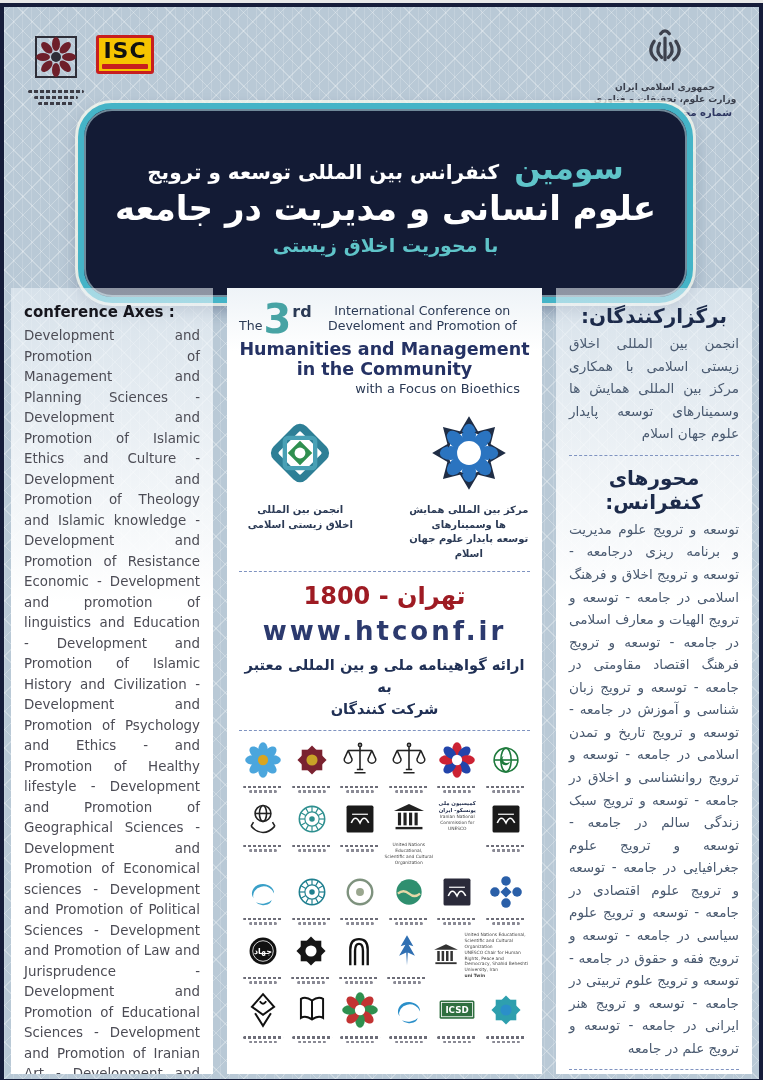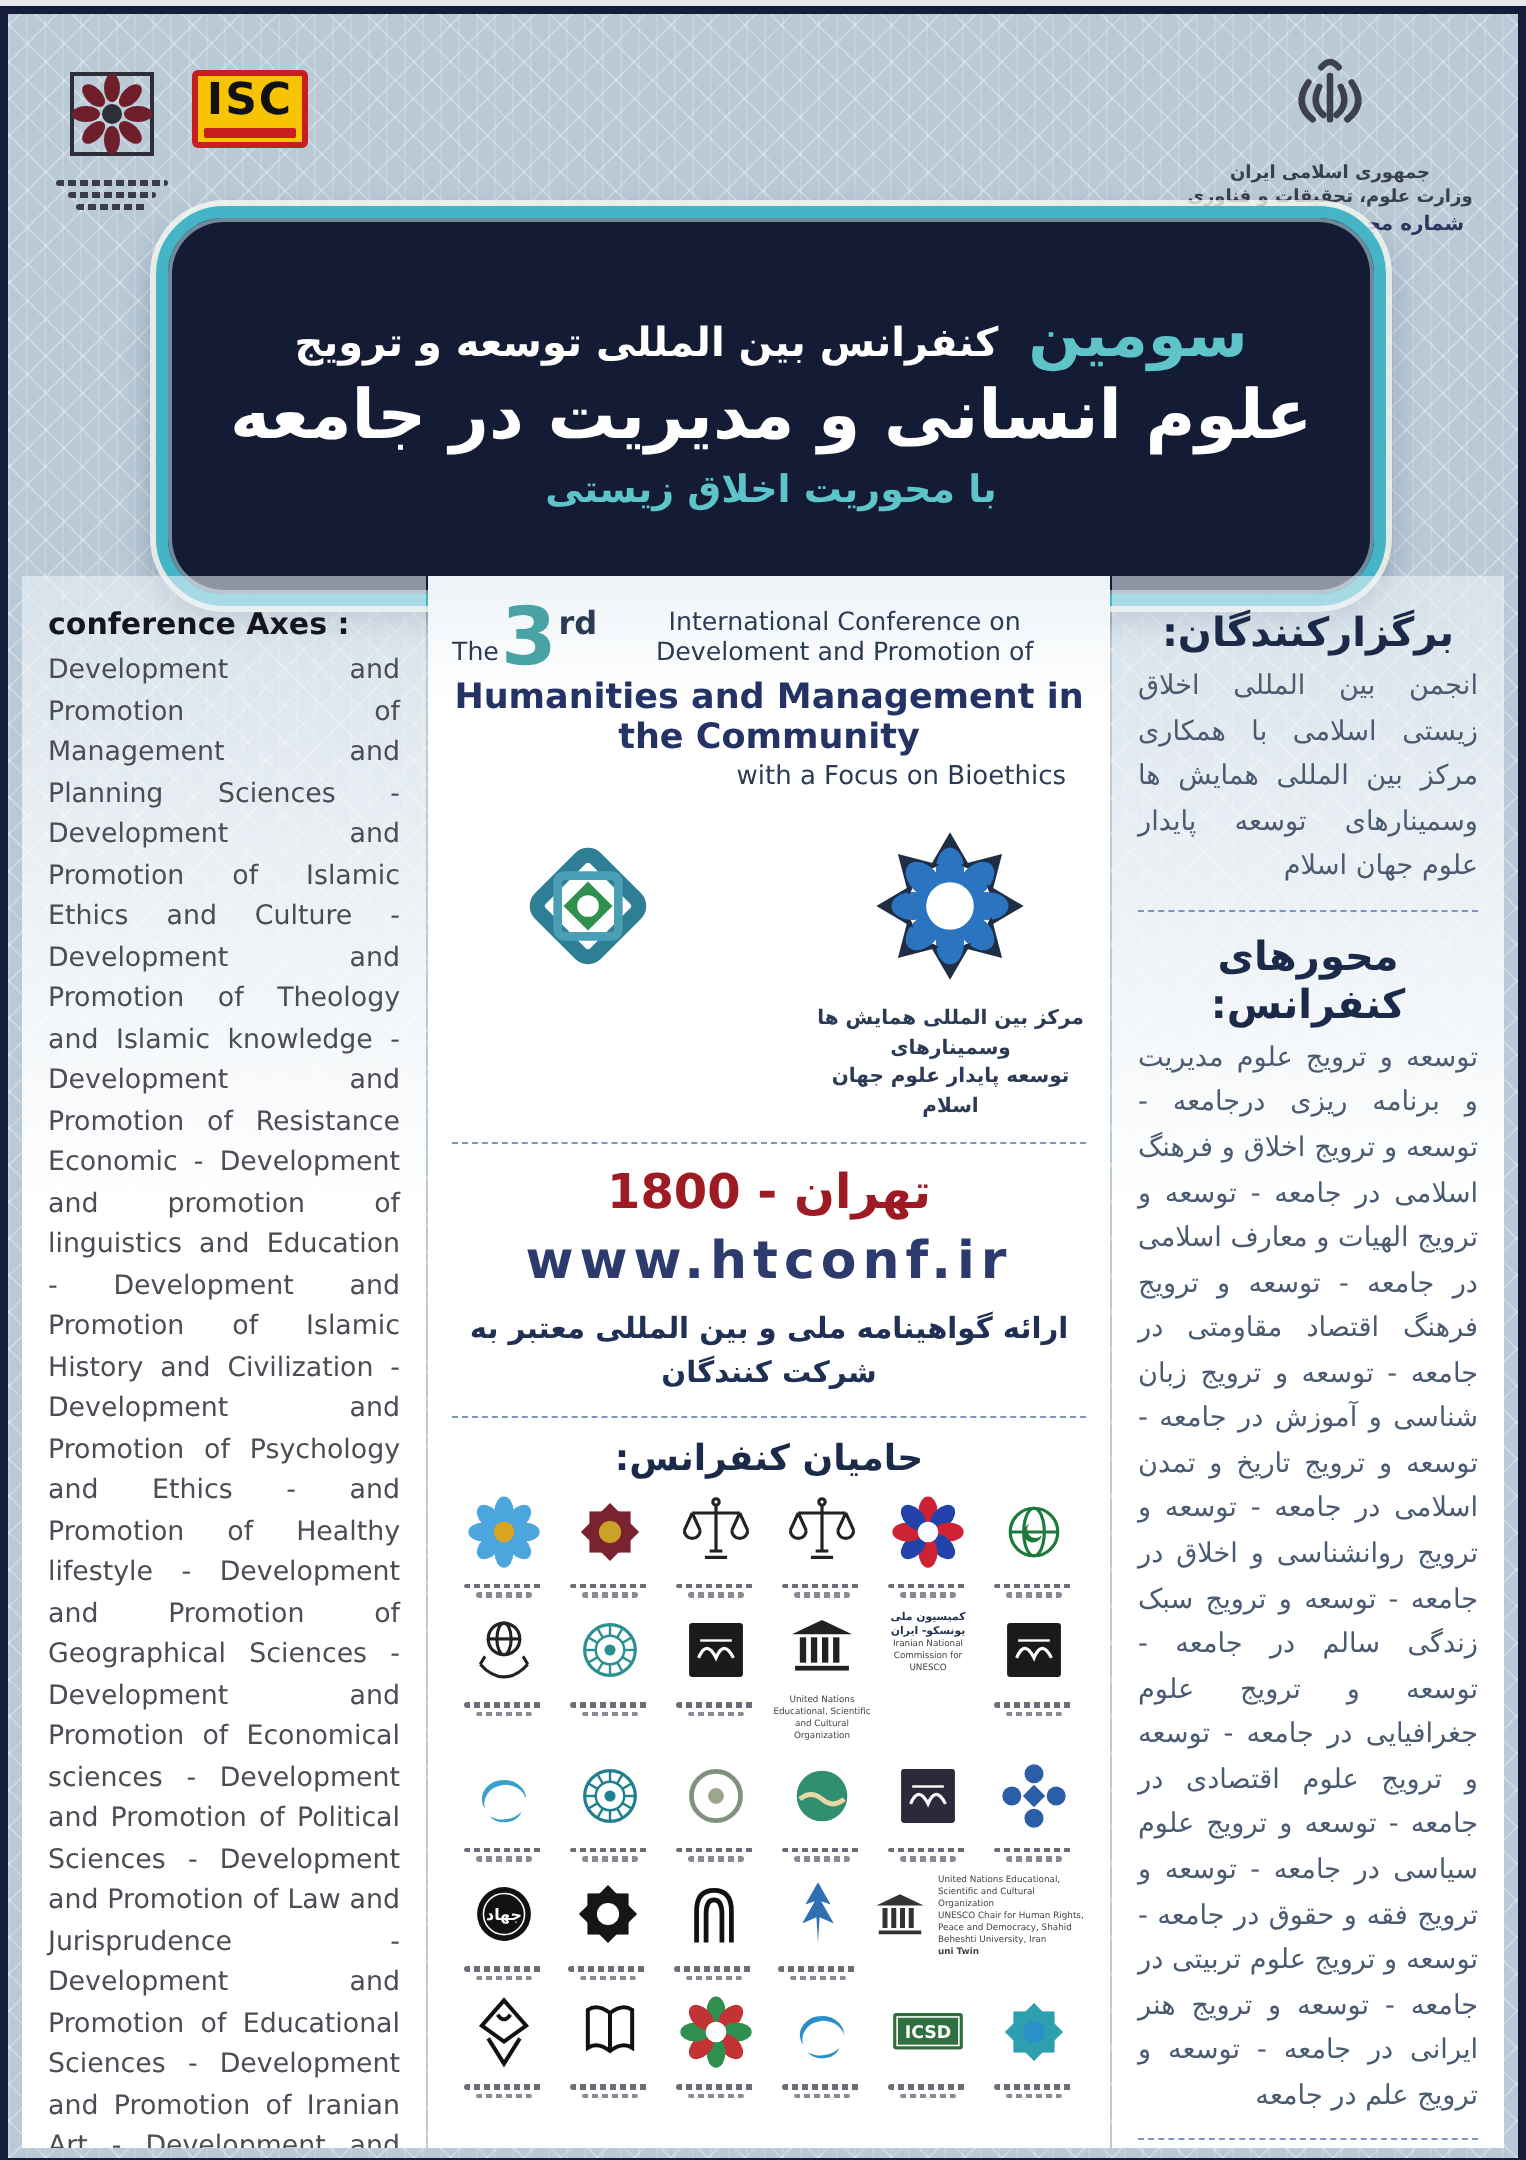--- a/index.html
+++ b/index.html
@@ -27,21 +27,21 @@
   .gov-lic{font-size:10px;color:#2c3560;font-weight:bold;margin-top:2px;direction:rtl;}
   .banner{position:absolute;left:74px;right:66px;top:96px;height:200px;background:#131b35;
     border:6px solid #45b4c7;border-radius:34px;
     box-shadow:0 0 0 3px rgba(250,252,240,.75), inset 0 0 0 2px rgba(190,230,236,.55), 0 8px 16px rgba(20,40,80,.35);
     display:flex;flex-direction:column;justify-content:center;align-items:center;direction:rtl;padding:6px 18px;}
   .banner .b1{font-size:20px;color:#fff;font-weight:bold;white-space:nowrap;}
   .banner .b1 .accent{color:#5fc4c9;font-size:31px;font-weight:bold;margin-left:8px;}
   .banner .b2{font-size:34px;color:#fff;font-weight:bold;margin-top:2px;white-space:nowrap;}
   .banner .b3{font-size:19px;color:#5fc4c9;font-weight:bold;margin-top:6px;}
   
-  .cols{position:absolute;left:0;right:0;top:281px;bottom:0;display:flex;gap:1px;padding:0 7px 5px;}
+  .cols{position:absolute;left:0;right:0;top:281px;bottom:0;display:flex;gap:14px;padding:0 7px 5px;}
   .col{overflow:hidden;}
   .col-left{width:202px;background:linear-gradient(rgba(240,246,251,.55), #fff 40%, #fff);padding:15px 13px;}
   .col-left h3{margin:0 0 5px;font-size:15px;color:#15151c;}
   .col-left p{margin:0;font-size:13.4px;line-height:1.53;color:#4c4c55;text-align:justify;}
   .col-center{flex:1;background:linear-gradient(#eef3f7, #fff 8%, #fff);padding:14px 12px 6px;text-align:center;}
   .col-right{width:196px;background:linear-gradient(rgba(240,246,251,.55), #fff 40%, #fff);
     padding:16px 13px;direction:rtl;text-align:justify;}
   .col-right h3{margin:0 0 4px;font-size:20px;color:#1c2a4a;text-align:center;}
   .col-right p{margin:0;font-size:13.6px;line-height:1.66;color:#4a5a70;}
   .dashsep{border:none;border-top:1.6px dashed #7f93c0;margin:10px 0;}
@@ -149,21 +149,21 @@
         <div class="title-l2">Humanities and Management in the Community</div>
         <div class="title-l3">with a Focus on Bioethics</div>
       </div>
 
       <div class="org-logos" id="org-logos">
           <div class="org-item"><svg viewBox="0 0 72 72">
    <rect x="18" y="18" width="36" height="36" rx="5" fill="none" stroke="#2e7f96" stroke-width="7" transform="rotate(45 36 36)"></rect>
    <rect x="22" y="22" width="28" height="28" rx="3" fill="none" stroke="#49a0b5" stroke-width="4"></rect>
    <rect x="28" y="28" width="16" height="16" fill="#2f8f4f" transform="rotate(45 36 36)"></rect>
    <circle cx="36" cy="36" r="5" fill="#fff"></circle>
-            </svg></div>
+            </svg><div class="org-cap">انجمن بین المللی<br>اخلاق زیستی اسلامی</div></div>
           <div class="org-item"><svg viewBox="0 0 72 72">
               <g transform="rotate(0 36 36)">
    <polygon points="36,2 46,19 36,16 26,19" fill="#1f2d45"></polygon>
    <ellipse cx="36" cy="19" rx="6.5" ry="10" fill="#2b74c0"></ellipse>
               </g>
               <g transform="rotate(45 36 36)">
    <polygon points="36,2 46,19 36,16 26,19" fill="#1f2d45"></polygon>
    <ellipse cx="36" cy="19" rx="6.5" ry="10" fill="#2b74c0"></ellipse>
               </g>
               <g transform="rotate(90 36 36)">
@@ -198,21 +198,20 @@
 
       <div class="city-year">تهران - 1800</div>
       <div class="website">www.htconf.ir</div>
       <div class="cert">
         <span>ارائه گواهینامه ملی و بین المللی معتبر به</span><br>
         <span>شرکت کنندگان</span>
       </div>
 
       <hr class="dashsep">
 
-      <div class="sponsors-title">حامیان کنفرانس:</div>
       <div id="sponsors">
           <div class="sp-row">
             <div class="sp"><svg viewBox="0 0 48 48">
                 <ellipse cx="24" cy="11" rx="6" ry="9.5" fill="#4ba6dd" transform="rotate(0 24 24)"></ellipse>
                 <ellipse cx="24" cy="11" rx="6" ry="9.5" fill="#4ba6dd" transform="rotate(45 24 24)"></ellipse>
                 <ellipse cx="24" cy="11" rx="6" ry="9.5" fill="#4ba6dd" transform="rotate(90 24 24)"></ellipse>
                 <ellipse cx="24" cy="11" rx="6" ry="9.5" fill="#4ba6dd" transform="rotate(135 24 24)"></ellipse>
                 <ellipse cx="24" cy="11" rx="6" ry="9.5" fill="#4ba6dd" transform="rotate(180 24 24)"></ellipse>
                 <ellipse cx="24" cy="11" rx="6" ry="9.5" fill="#4ba6dd" transform="rotate(225 24 24)"></ellipse>
                 <ellipse cx="24" cy="11" rx="6" ry="9.5" fill="#4ba6dd" transform="rotate(270 24 24)"></ellipse>

